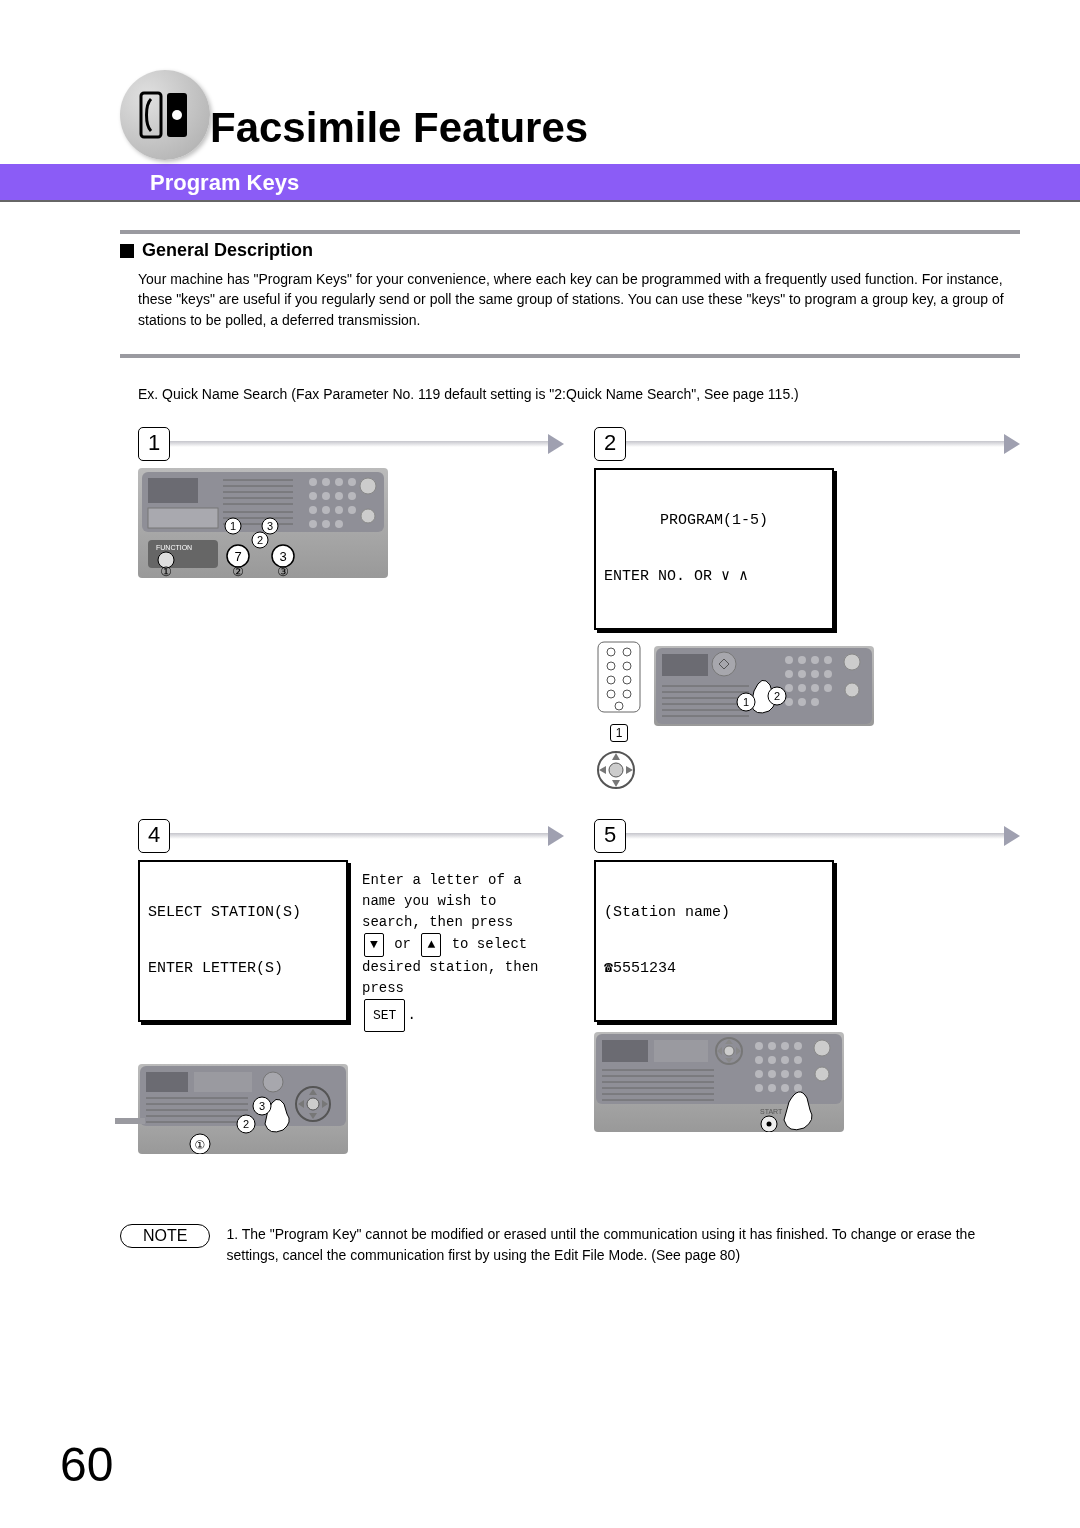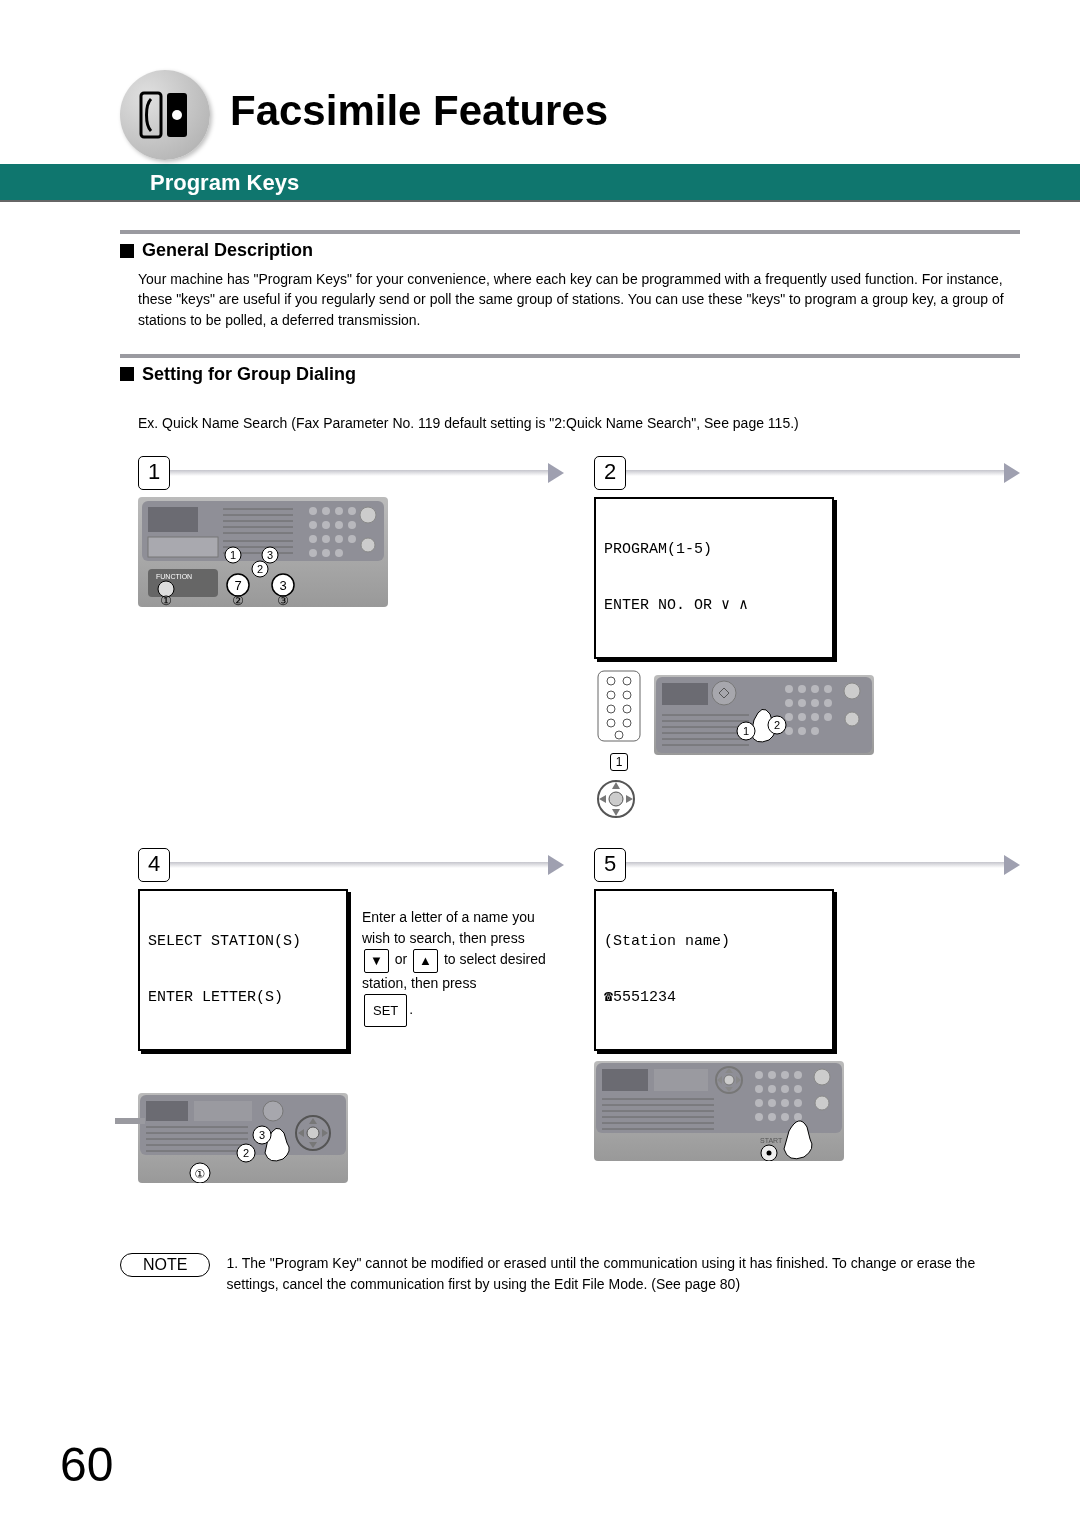--- a/index.html
+++ b/index.html
@@ -7,37 +7,37 @@
     font-family: Arial, Helvetica, sans-serif;
     background: #fff;
     width: 1080px;
     height: 1528px;
     position: relative;
     color: #000;
   }
   .page-content {
     padding: 70px 60px 30px 120px;
   }
-  .header-row { display: flex; align-items: center; gap: 20px; margin-bottom: 4px; }
+  .header-row { display: flex; align-items: flex-end; margin-bottom: 4px; }
   .chapter-icon {
     width: 90px; height: 90px;
     border-radius: 50%;
     background: radial-gradient(circle at 30% 30%, #e0e0e0, #aaa);
     display: flex; align-items: center; justify-content: center;
     box-shadow: 2px 2px 4px rgba(0,0,0,.25);
     flex-shrink: 0;
   }
   .chapter-icon svg { width: 60px; height: 60px; }
   .chapter-title {
     font-size: 42px;
     font-weight: bold;
     margin-bottom: 8px;
   }
   .subtitle-bar {
-    background: #0f766e;
+    background: #8b5cf6;
     color: #fff;
     font-weight: bold;
     font-size: 22px;
     padding: 6px 0 6px 150px;
     margin-left: -120px;
     margin-right: -60px;
     margin-bottom: 28px;
     box-shadow: inset 0 -6px 0 -4px #666;
   }
   .section-bar {
@@ -87,35 +87,35 @@
     border: 2px solid #000;
     box-shadow: 3px 3px 0 #000;
     padding: 4px 8px;
     font-family: "Courier New", monospace;
     font-size: 15px;
     width: 240px;
     white-space: pre;
     line-height: 1.25;
     margin-bottom: 10px;
   }
-  .lcd .row { display: flex; justify-content: flex-start; }
+  .lcd .row { display: flex; justify-content: center; }
   .panel-art {
     width: 100%;
     max-width: 250px;
     height: 110px;
     background: linear-gradient(#bbb,#999);
     border-radius: 4px;
     position: relative;
     overflow: hidden;
     margin-top: 6px;
   }
   .panel-art.small { height: 80px; width: 220px; }
   .panel-art svg { position: absolute; top:0; left:0; }
   .instr {
-    font-size: 14px; line-height: 1.5; margin-top: 18px;
+    font-size: 14px; line-height: 1.5; margin-top: 10px; font-family: Liberation Mono, monospace;
   }
   .keycap {
     display: inline-block;
     border: 1px solid #000;
     border-radius: 2px;
     font-size: 13px;
     padding: 6px 8px;
     margin: 0 2px;
     vertical-align: middle;
   }
@@ -160,23 +160,20 @@
 
   <div class="subtitle-bar">Program Keys</div>
 
   <div class="section-bar"></div>
   <div class="section-title">
     <span>General Description</span>
   </div>
   <div class="body-text">Your machine has "Program Keys" for your convenience, where each key can be programmed with a frequently used function. For instance, these "keys" are useful if you regularly send or poll the same group of stations. You can use these "keys" to program a group key, a group of stations to be polled, a deferred transmission.</div>
 
   <div class="section-bar"></div>
-  <div class="section-title">
-    <span>Setting for Group Dialing</span>
-  </div>
   <div class="body-text">
     <br>
     <span>Ex. Quick Name Search (Fax Parameter No. 119 default setting is "2:Quick Name Search", See page 115.)</span>
   </div>
 
   <div class="step-grid">
 
     <div>
       <div class="step-header">
         <div class="step-num">1</div>

